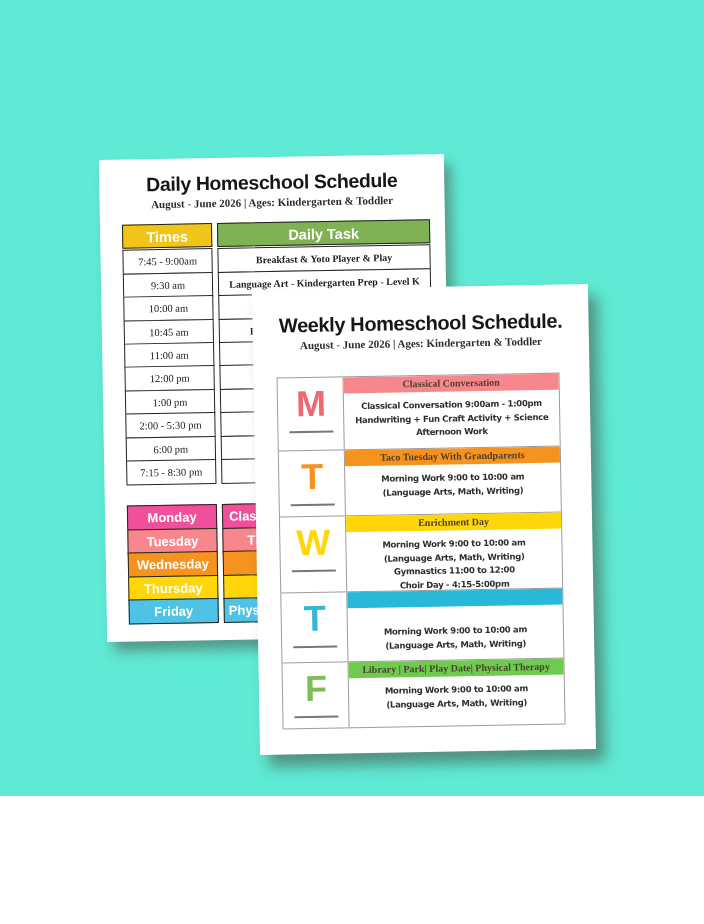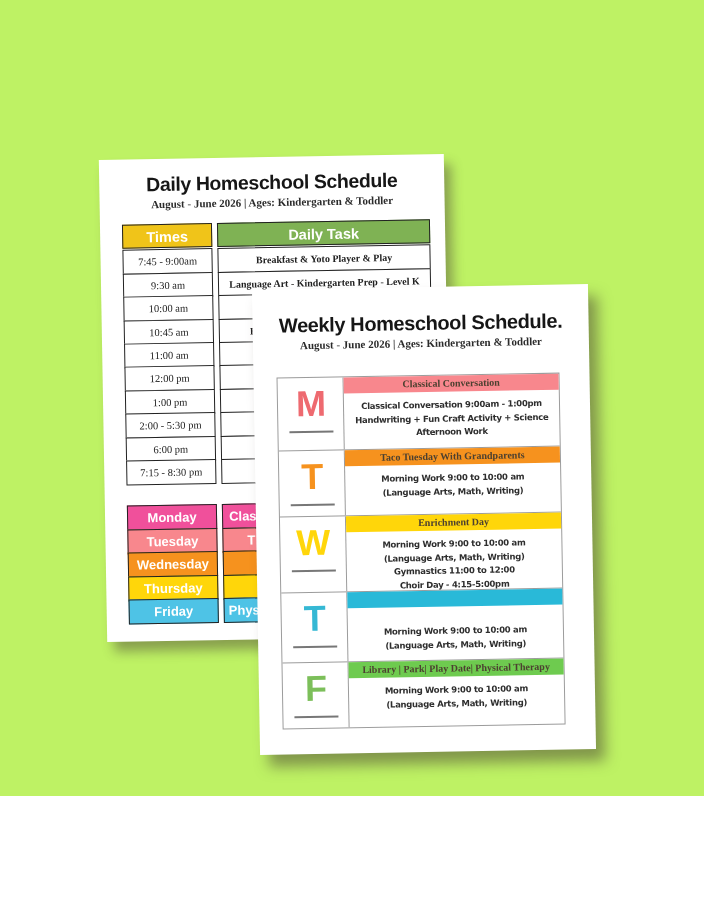--- a/index.html
+++ b/index.html
@@ -1,16 +1,16 @@
 <!DOCTYPE html>
 <html><head>
 <meta charset="utf-8">
 <style>
   html,body{margin:0;padding:0;}
-  .canvas{position:relative;width:704px;height:796px;background:#bef264;overflow:hidden;
+  .canvas{position:relative;width:704px;height:796px;background:#5eead4;overflow:hidden;
           font-family:"Liberation Sans",sans-serif;}
   .page{position:absolute;background:#ffffff;}
   
   .page.daily{left:103px;top:157px;width:345px;height:482px;transform:rotate(-1deg);
               box-shadow:7px 10px 12px rgba(70,60,50,.45);}
   .page-title{margin-top:13px;text-align:center;font-size:19.5px;line-height:24px;
               font-weight:bold;letter-spacing:-.4px;color:#161616;}
   .page-subtitle{text-align:center;font-family:"Liberation Serif",serif;font-weight:bold;
                  font-size:11px;color:#2b2b2b;margin-top:2px;}
   .times-col{position:absolute;left:22px;top:65px;width:90px;}

